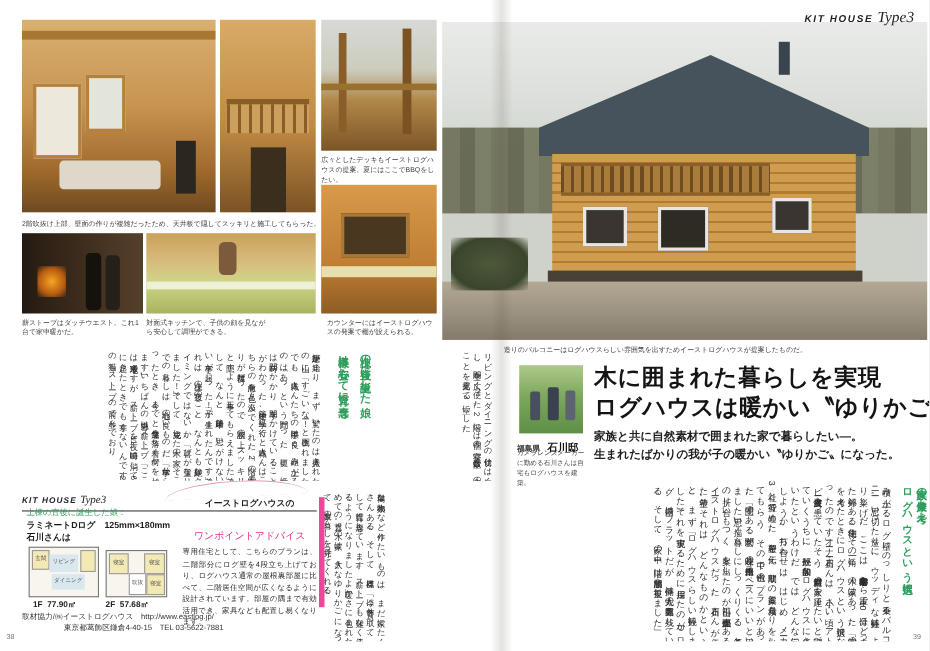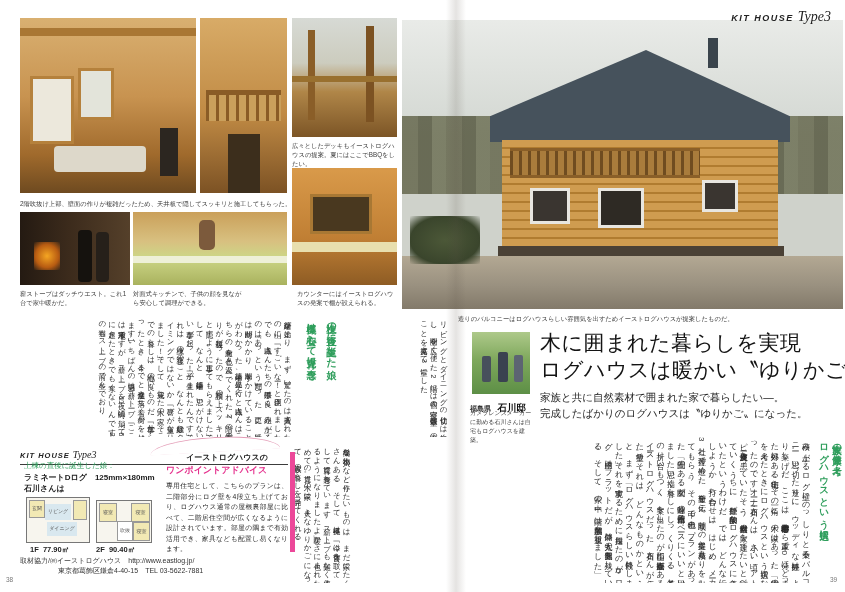--- a/index.html
+++ b/index.html
@@ -12,23 +12,23 @@
          font-size:7.5px;line-height:1.3;color:#2b2b2b;overflow:hidden;text-align:justify;}
   .vhead{position:absolute;writing-mode:vertical-rl;font-weight:bold;color:#2f9e5c;overflow:hidden;}
   .vhead span{display:block;}
   .gutter{position:absolute;left:446px;top:0;width:20px;height:592px;z-index:6;
           background:linear-gradient(90deg,rgba(0,0,0,0) 0%,rgba(90,80,70,0.16) 50%,rgba(0,0,0,0) 100%);}
   .kit-header{position:absolute;border-bottom:1px solid #3c3c3c;padding-bottom:2px;}
   .brand{font-weight:bold;font-style:italic;font-size:7.5px;letter-spacing:1px;}
   .type{font-family:"Liberation Serif",serif;font-style:italic;font-size:10px;margin-left:3px;}
   .hdr-brand{font-weight:bold;font-style:italic;font-size:9px;letter-spacing:1.5px;}
   .hdr-type{font-family:"Liberation Serif",serif;font-style:italic;font-size:14px;margin-left:4px;}
-  .headline{position:absolute;font-family:"Liberation Serif",serif;font-weight:normal;
+  .headline{position:absolute;font-family:"Liberation Serif",serif;font-weight:bold;
             font-size:21px;letter-spacing:0.5px;color:#141414;white-space:nowrap;}
-  .standfirst{position:absolute;font-weight:normal;font-size:10.5px;line-height:1.5;color:#1d1d1d;}
+  .standfirst{position:absolute;font-weight:bold;font-size:10.5px;line-height:1.5;color:#1d1d1d;}
   .plan{position:absolute;border:1px solid #777;background:#f7f5ee;}
   .room{position:absolute;border:0.5px solid #999;font-size:5px;color:#555;
         display:flex;align-items:center;justify-content:center;text-align:center;line-height:1.1;}
   .area-label{position:absolute;font-weight:bold;font-size:7.5px;color:#222;}
   .advice-body{font-size:6.8px;line-height:1.55;text-align:justify;color:#2a2a2a;margin-top:4px;}
   .pn{position:absolute;font-size:6.5px;color:#777;}
   .figblob{position:absolute;border-radius:2px;}
 </style>
 </head>
 <body>
@@ -111,26 +111,26 @@
     <div class="room" style="left:2px;top:2px;width:16px;height:17px;background:#f2e9b4;">寝室</div>
     <div class="room" style="left:34px;top:2px;width:17px;height:17px;background:#f2e9b4;">寝室</div>
     <div class="room" style="left:20px;top:20px;width:14px;height:18px;background:#ffffff;">吹抜</div>
     <div class="room" style="left:36px;top:21px;width:15px;height:17px;background:#f2e9b4;">寝室</div>
   </div>
 
   <div class="area-label" style="left:30px;top:545px;">
     <span>1F</span>&nbsp;&nbsp;<span>77.90㎡</span>
   </div>
   <div class="area-label" style="left:96px;top:545px;">
-    <span>2F</span>&nbsp;&nbsp;<span>90.40㎡</span>
+    <span>2F</span>&nbsp;&nbsp;<span>57.68㎡</span>
   </div>
 
   <div class="abs" style="left:166px;top:452px;width:122px;height:100px;border-right:5px solid #ec4899;padding-right:2px;">
     <div style="text-align:center;font-size:8px;font-weight:bold;color:#1c1c1c;">イーストログハウスの</div>
-    <div style="text-align:left;font-size:9px;font-weight:bold;color:#e5308d;margin-top:1px;">ワンポイントアドバイス</div>
+    <div style="text-align:center;font-size:9px;font-weight:normal;color:#e5308d;margin-top:18px;">ワンポイントアドバイス</div>
     <div class="advice-body">専用住宅として、こちらのプランは、二階部分にログ壁を4段立ち上げており、ログハウス通常の屋根裏部屋に比べて、二階居住空間が広くなるように設計されています。部屋の隅まで有効活用でき、家具なども配置し易くなります。</div>
   </div>
 
   <div class="abs" style="left:20px;top:556px;font-size:7px;color:#333;">取材協力/㈱イーストログハウス　http://www.eastlog.jp/</div>
   <div class="abs" style="left:58px;top:566px;font-size:7px;color:#333;">東京都葛飾区鎌倉4-40-15　TEL 03-5622-7881</div>
 
   <div class="pn" style="left:6px;top:576px;">38</div>
 
   <div class="photo" style="left:402px;top:20px;width:441px;height:289px;background:linear-gradient(180deg,#e9ebe8 0%,#d7dbd6 32%,#cfd2cb 40%);">
     <div class="abs" style="left:0;top:96px;width:441px;height:78px;background:repeating-linear-gradient(90deg,#66684e 0 16px,#575941 16px 30px,#6e7156 30px 44px);opacity:0.85;"></div>
@@ -164,21 +164,21 @@
     <span style="font-size:7px;font-weight:bold;color:#333;">福島県</span>
     <span style="font-size:9.5px;font-weight:bold;color:#111;margin-left:2px;">石川邸</span>
   </div>
   <div class="abs" style="left:470px;top:409px;width:62px;font-size:6px;line-height:1.5;color:#444;">カメラレンズメーカーに勤める石川さんは自宅もログハウスを建築。</div>
 
   <div class="headline" style="left:540px;top:329px;">木に囲まれた暮らしを実現</div>
   <div class="headline" style="left:540px;top:356px;">ログハウスは暖かい〝ゆりかご〟に</div>
 
   <div class="standfirst" style="left:540px;top:390px;width:300px;">
     <div>家族と共に自然素材で囲まれた家で暮らしたい―。</div>
-    <div>完成したばかりのログハウスは〝ゆりかご〟になった。</div>
+    <div>生まれたばかりの我が子の暖かい〝ゆりかご〟になった。</div>
   </div>
 
   <div class="vhead" style="left:817px;top:437px;width:26px;height:146px;font-size:9.5px;line-height:1.35;">
     <span>家族の健康を考え</span>
     <span>ログハウスという選択に</span>
   </div>
 
   <div class="vtext" style="left:458px;top:437px;width:352px;height:146px;font-size:8px;line-height:1.3;">積み上がるログ壁にのっしりと乗るバルコニー。思い切った造りに、ウッディな外観は、より楽しげだ。ここは、会津若松市中心部から車で10分ほど走った郊外にある住宅街。その一角に、木の家はあった。「家族の健康を考えたときにログハウスという選択になったのです」オーナー・石川さんは、小さい頃、アトピー性皮膚炎を患っていたそう。自然素材の家を建てたいと調べていくうちに、外観が印象的なログハウスに行き着いたというわけだ。では、どんな家にしようか。打ち合わせは、はじめ、メーカー3社と並行で進めた。希望を伝え、間取りの提案と見積もりを出してもらう。その中で出色のプランがあった。「土間のある玄関が、趣味の自転車用スペースにいいと思いました」思い描く暮らしにしっくりくる、予算との折り合いもつく、案を出したのが郡山に販売拠点があるイーストログハウスだった。石川さんが伝えた希望。それは、どんなものかというと、まず、「ログハウスらしい外観にしました」それを実現するために採用したのがDログ。内壁はフラットだが、外側は丸太の雰囲気を残している。そして、家の中。「1階は開放感を重視しました」</div>
 
   <div class="pn" style="left:830px;top:576px;">39</div>

